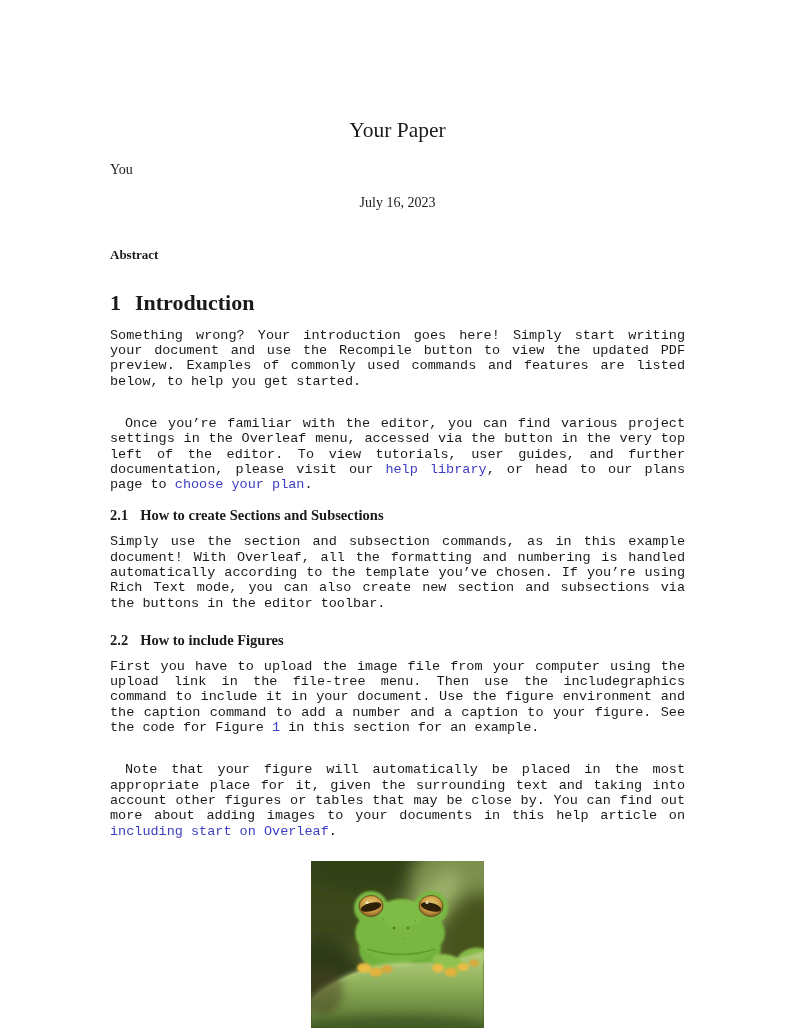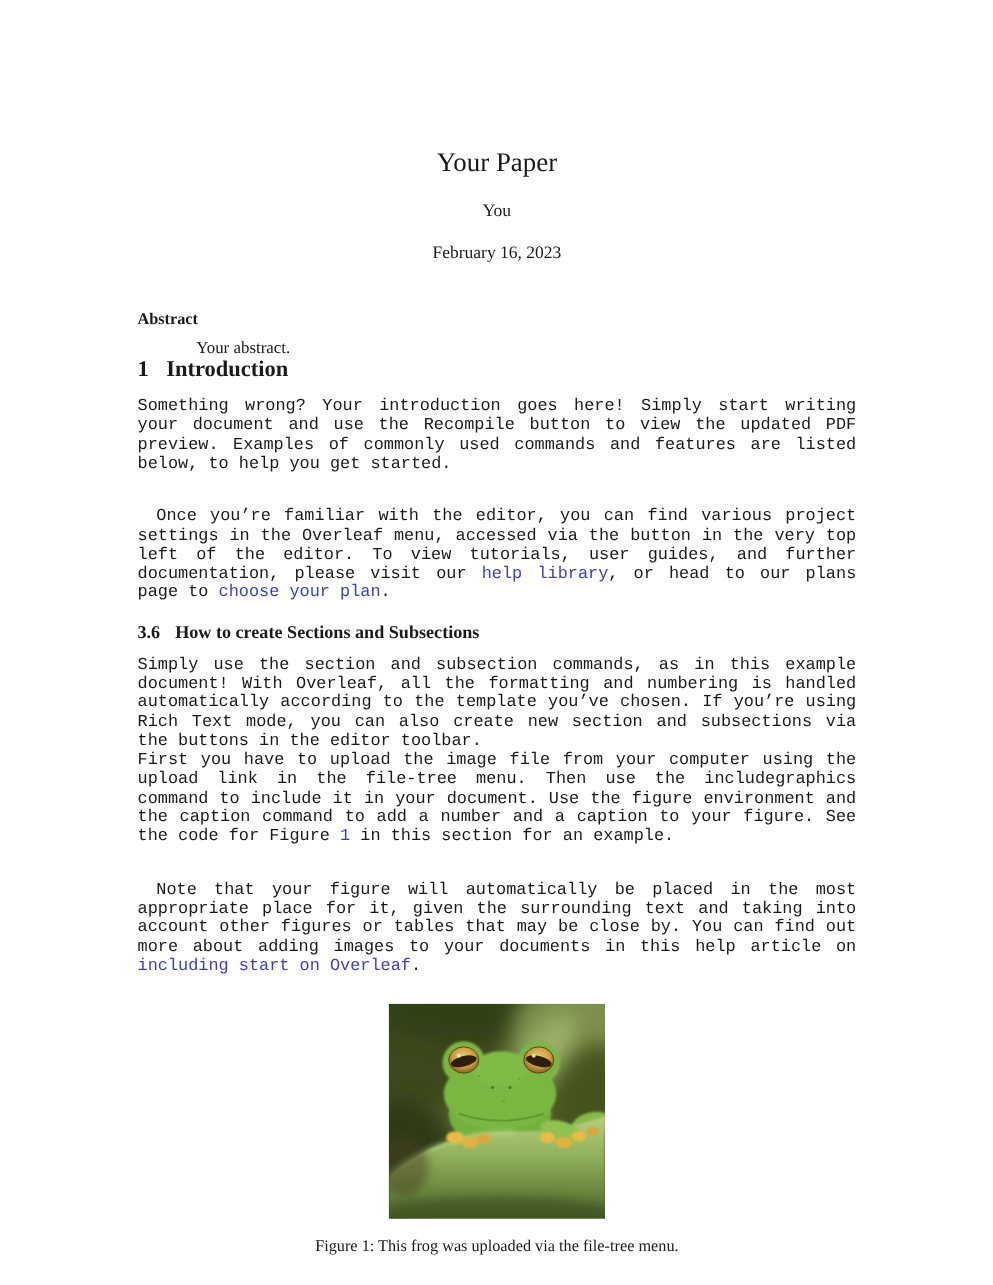--- a/index.html
+++ b/index.html
@@ -9,29 +9,29 @@
     background: #ffffff;
     color: var(--text-color);
     font-family: "Liberation Serif", "DejaVu Serif", serif;
     overflow: hidden;
     position: relative;
   }
   .page { width: 782px; height: 1028px; position: relative; }
   .content { width: 575px; margin-left: 110px; padding-top: 118px; }
 
   .doc-title { font-size: 21.5px; font-weight: 400; text-align: center; line-height: 1.15; }
-  .doc-author { font-size: 14px; text-align: center; margin-top: 19px; }
+  .doc-author { font-size: 14px; margin-top: 19px; }
   .doc-date { font-size: 14px; text-align: center; margin-top: 17px; }
 
   .abstract-block { margin-top: 36px; }
   .abstract-heading { font-size: 13px; font-weight: 700; text-align: left; }
   .abstract-text { font-size: 13.5px; line-height: 15.3px; padding: 0 32px; text-indent: 15px; margin-top: 7px; }
 
   h2.section {
-    font-size: 18px; font-weight: 700; margin-bottom: 12px;
+    font-size: 22px; font-weight: 700; margin-top: 27px; margin-bottom: 12px;
   }
   h2.section .sec-num { display: inline-block; margin-right: 14px; }
   h3.subsection {
     font-size: 14.5px; font-weight: 700; margin-top: 15px; margin-bottom: 10px;
   }
   h3.subsection .sec-num { display: inline-block; margin-right: 12px; }
   h3.subsection.gap-lg { margin-top: 21px; }
 
   p.body-par {
     font-size: 13.5px; line-height: 15.3px; text-align: justify; font-family: Liberation Mono, monospace;
@@ -51,35 +51,35 @@
   .page-footer { text-align: center; margin-top: 31px; font-size: 13.5px; }
 </style>
 </head>
 <body>
 
 <div class="page">
   <div class="content">
 
     <h1 class="doc-title">Your Paper</h1>
     <div class="doc-author">You</div>
-    <div class="doc-date">February 16, 2023</div>
+    <div class="doc-date">July 16, 2023</div>
 
     <div class="abstract-block">
       <div class="abstract-heading">Abstract</div>
-      <p class="abstract-text">Your abstract.</p>
     </div>
 
     <h2 class="section"><span class="sec-num">1</span><span>Introduction</span></h2>
     <p class="body-par">Something wrong? Your introduction goes here! Simply start writing your document and use the Recompile button to view the updated PDF preview. Examples of commonly used commands and features are listed below, to help you get started.</p>
     <p class="body-par indent"><span>Once you’re familiar with the editor, you can find various project settings in the Overleaf menu, accessed via the button in the very top left of the editor. To view tutorials, user guides, and further documentation, please visit our </span><a class="doc-link">help library</a><span>, or head to our plans page to </span><a class="doc-link">choose your plan</a><span>.</span></p>
 
 
-    <h3 class="subsection"><span class="sec-num">3.6</span><span>How to create Sections and Subsections</span></h3>
+    <h3 class="subsection"><span class="sec-num">2.1</span><span>How to create Sections and Subsections</span></h3>
     <p class="body-par">Simply use the section and subsection commands, as in this example document! With Overleaf, all the formatting and numbering is handled automatically according to the template you’ve chosen. If you’re using Rich Text mode, you can also create new section and subsections via the buttons in the editor toolbar.</p>
 
+    <h3 class="subsection gap-lg"><span class="sec-num">2.2</span><span>How to include Figures</span></h3>
     <p class="body-par"><span>First you have to upload the image file from your computer using the upload link in the file-tree menu. Then use the includegraphics command to include it in your document. Use the figure environment and the caption command to add a number and a caption to your figure. See the code for Figure </span><a class="doc-link">1</a><span> in this section for an example.</span></p>
     <p class="body-par indent"><span>Note that your figure will automatically be placed in the most appropriate place for it, given the surrounding text and taking into account other figures or tables that may be close by. You can find out more about adding images to your documents in this help article on </span><a class="doc-link">including start on Overleaf</a><span>.</span></p>
 
     <div class="figure-block">
       <span class="figure-image">
         
         <svg width="173" height="172" viewBox="0 0 173 172" xmlns="http://www.w3.org/2000/svg">
           <defs>
             <linearGradient id="branchGrad" x1="0" y1="0" x2="0" y2="1">
               <stop offset="0%" stop-color="#b6cf80"></stop>

